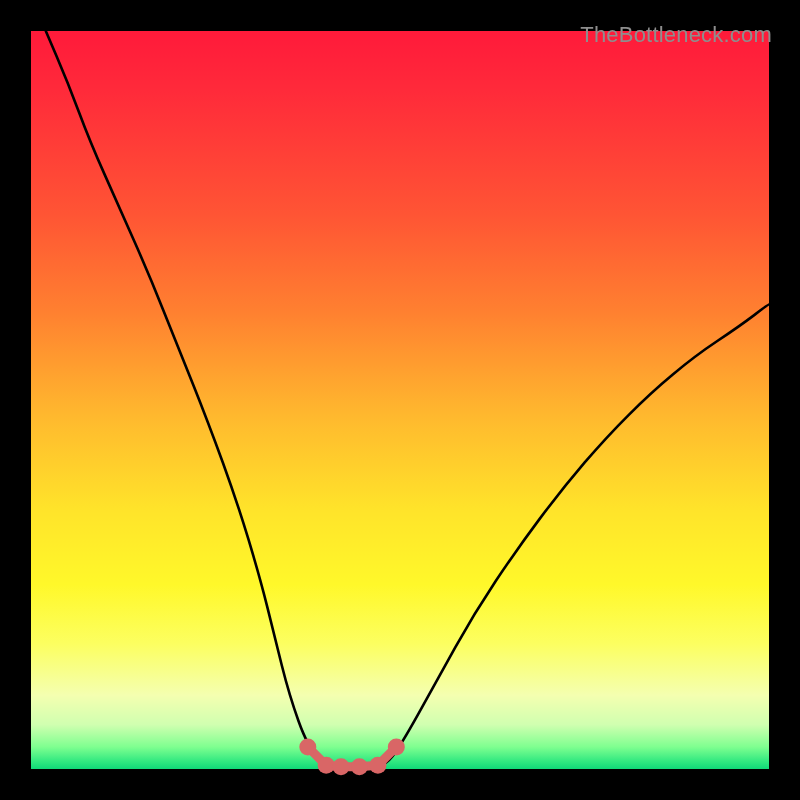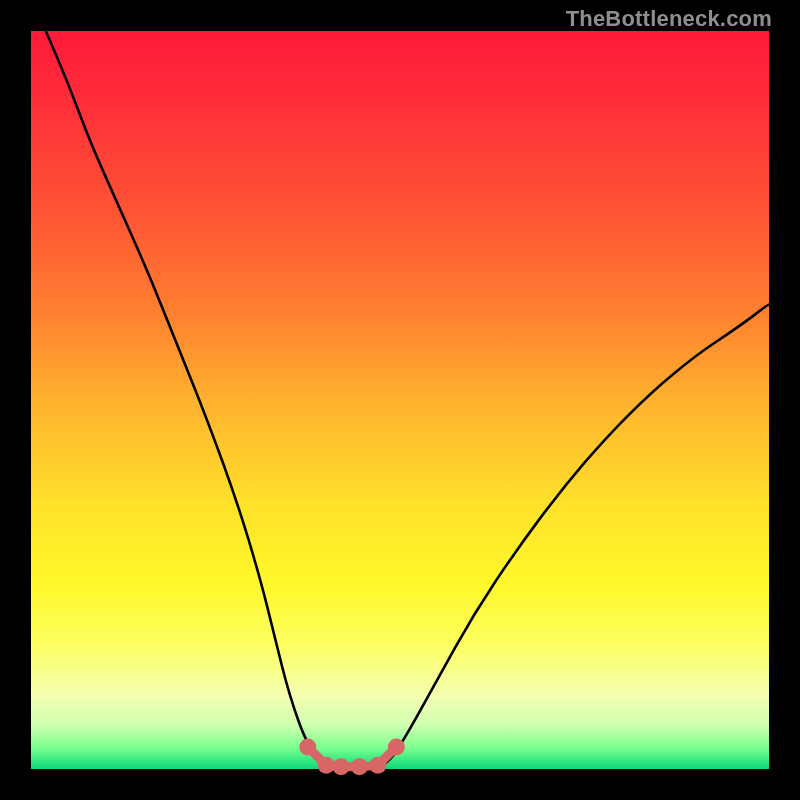--- a/index.html
+++ b/index.html
@@ -34,25 +34,25 @@
       #fcff60 83%,
       #f4ffb0 90%,
       #d0ffb0 94%,
       #7fff90 97%,
       #30e880 99%,
       #10d878 100%
     );
   }
   .watermark {
     position: absolute;
-    top: 6px;
+    top: 22px;
     right: 28px;
     color: #8e8e8e;
     font-size: 22px;
-    font-weight: 700;
+    font-weight: 400;
     letter-spacing: 0.2px;
   }
   svg.curve {
     position: absolute;
     left: 0;
     top: 0;
     width: 738px;
     height: 738px;
     overflow: visible;
   }

